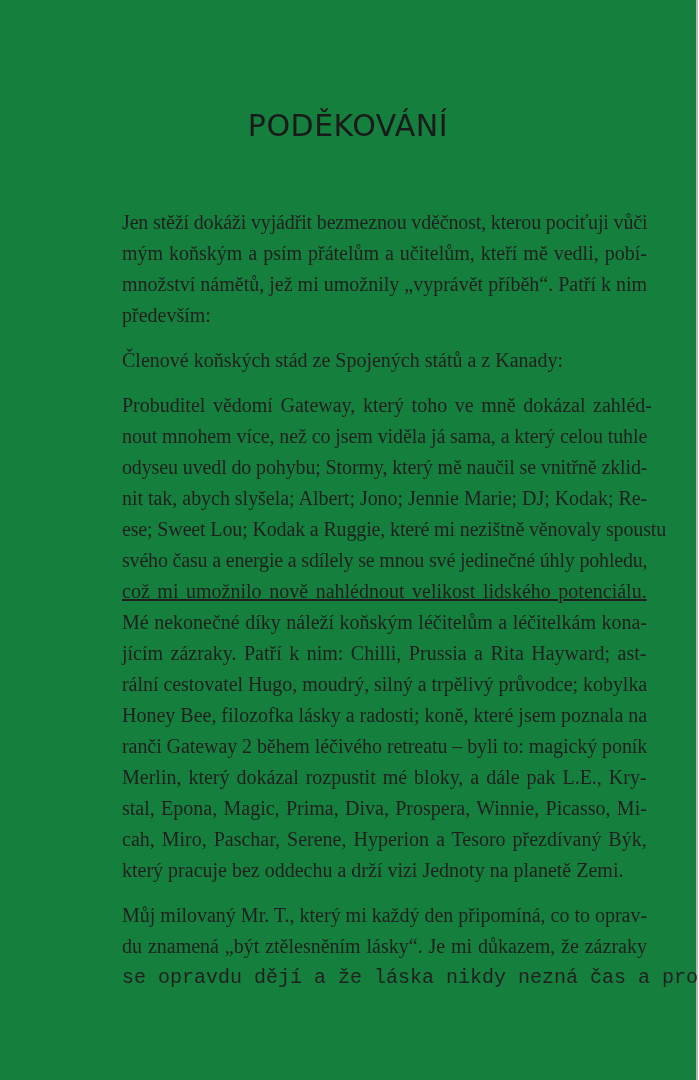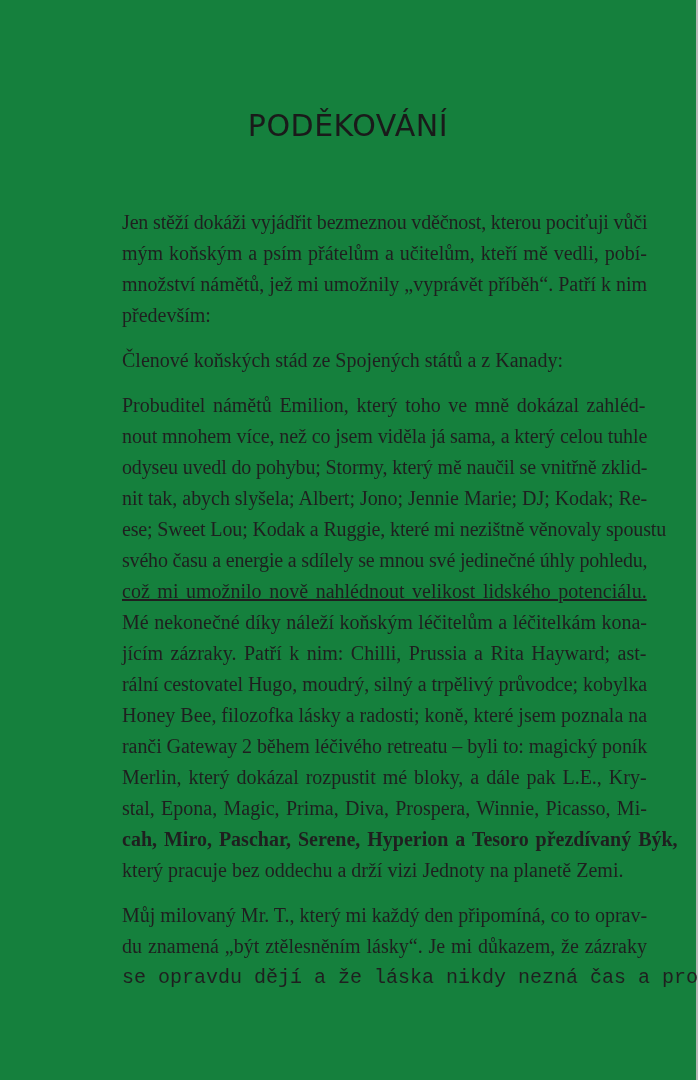--- a/index.html
+++ b/index.html
@@ -73,35 +73,35 @@
       <span class="line" style="white-space: nowrap; text-align: left; text-align-last: left; display: block; word-spacing: 0.942187px;">mým koňským a psím přátelům a učitelům, kteří mě vedli, pobí-</span>
       <span class="line" style="white-space: nowrap; text-align: left; text-align-last: left; display: block; word-spacing: 0.0260417px;">množství námětů, jež mi umožnily „vyprávět příběh“. Patří k nim</span>
       <span class="line last" style="white-space: nowrap; text-align: left; text-align-last: left; display: block;">především:</span>
     </div>
 
     <div class="para">
       <span class="line last" style="white-space: nowrap; text-align: left; text-align-last: left; display: block;">Členové koňských stád ze Spojených států a z Kanady:</span>
     </div>
 
     <div class="para">
-      <span class="line" style="white-space: nowrap; text-align: left; text-align-last: left; display: block; word-spacing: 2.60352px;">Probuditel námětů Emilion, který toho ve mně dokázal zahléd-</span>
+      <span class="line" style="white-space: nowrap; text-align: left; text-align-last: left; display: block; word-spacing: 2.60352px;">Probuditel vědomí Gateway, který toho ve mně dokázal zahléd-</span>
       <span class="line" style="white-space: nowrap; text-align: left; text-align-last: left; display: block; letter-spacing: -0.0870192px;">nout mnohem více, než co jsem viděla já sama, a který celou tuhle</span>
       <span class="line" style="white-space: nowrap; text-align: left; text-align-last: left; display: block; letter-spacing: -0.127163px;">odyseu uvedl do pohybu; Stormy, který mě naučil se vnitřně zklid-</span>
       <span class="line" style="white-space: nowrap; text-align: left; text-align-last: left; display: block; letter-spacing: -0.0295928px;">nit tak, abych slyšela; Albert; Jono; Jennie Marie; DJ; Kodak; Re-</span>
       <span class="line" style="white-space: nowrap; text-align: left; text-align-last: left; display: block; letter-spacing: -0.146635px;">ese; Sweet Lou; Kodak a Ruggie, které mi nezištně věnovaly spoustu</span>
       <span class="line" style="white-space: nowrap; text-align: left; text-align-last: left; display: block; letter-spacing: -0.179214px;">svého času a energie a sdílely se mnou své jedinečné úhly pohledu,</span>
       <span class="line" style="white-space: nowrap; text-align: right; text-align-last: left; display: block; word-spacing: 2.58482px; text-decoration: underline;">což mi umožnilo nově nahlédnout velikost lidského potenciálu.</span>
       <span class="line" style="white-space: nowrap; text-align: left; text-align-last: left; display: block; word-spacing: 0.511719px;">Mé nekonečné díky náleží koňským léčitelům a léčitelkám kona-</span>
       <span class="line" style="white-space: nowrap; text-align: left; text-align-last: left; display: block; word-spacing: 2.47812px;">jícím zázraky. Patří k nim: Chilli, Prussia a Rita Hayward; ast-</span>
       <span class="line" style="white-space: nowrap; text-align: left; text-align-last: left; display: block; letter-spacing: -0.0379808px;">rální cestovatel Hugo, moudrý, silný a trpělivý průvodce; kobylka</span>
       <span class="line" style="white-space: nowrap; text-align: left; text-align-last: left; display: block; letter-spacing: -0.00384615px;">Honey Bee, filozofka lásky a radosti; koně, které jsem poznala na</span>
       <span class="line" style="white-space: nowrap; text-align: left; text-align-last: left; display: block; letter-spacing: -0.0715332px;">ranči Gateway 2 během léčivého retreatu – byli to: magický poník</span>
       <span class="line" style="white-space: nowrap; text-align: left; text-align-last: left; display: block; word-spacing: 1.99531px;">Merlin, který dokázal rozpustit mé bloky, a dále pak L.E., Kry-</span>
       <span class="line" style="white-space: nowrap; text-align: left; text-align-last: left; display: block; word-spacing: 1.31836px;">stal, Epona, Magic, Prima, Diva, Prospera, Winnie, Picasso, Mi-</span>
-      <span class="line" style="white-space: nowrap; text-align: left; text-align-last: left; display: block; word-spacing: 1.9707px; font-weight: bold;">cah, Miro, Paschar, Serene, Hyperion a Tesoro přezdívaný Býk,</span>
+      <span class="line" style="white-space: nowrap; text-align: left; text-align-last: left; display: block; word-spacing: 1.9707px;">cah, Miro, Paschar, Serene, Hyperion a Tesoro přezdívaný Býk,</span>
       <span class="line last" style="white-space: nowrap; text-align: left; text-align-last: left; display: block;">který pracuje bez oddechu a drží vizi Jednoty na planetě Zemi.</span>
     </div>
 
     <div class="para">
       <span class="line" style="white-space: nowrap; text-align: center; text-align-last: left; display: block; letter-spacing: -0.00248016px;">Můj milovaný Mr. T., který mi každý den připomíná, co to oprav-</span>
       <span class="line" style="white-space: nowrap; text-align: left; text-align-last: left; display: block; word-spacing: 0.880208px;">du znamená „být ztělesněním lásky“. Je mi důkazem, že zázraky</span>
       <span class="line last" style="white-space: nowrap; text-align: left; text-align-last: left; display: block; font-family: Liberation Mono, monospace;">se opravdu dějí a že láska nikdy nezná čas a prostor.</span>
     </div>
 
   </div>

